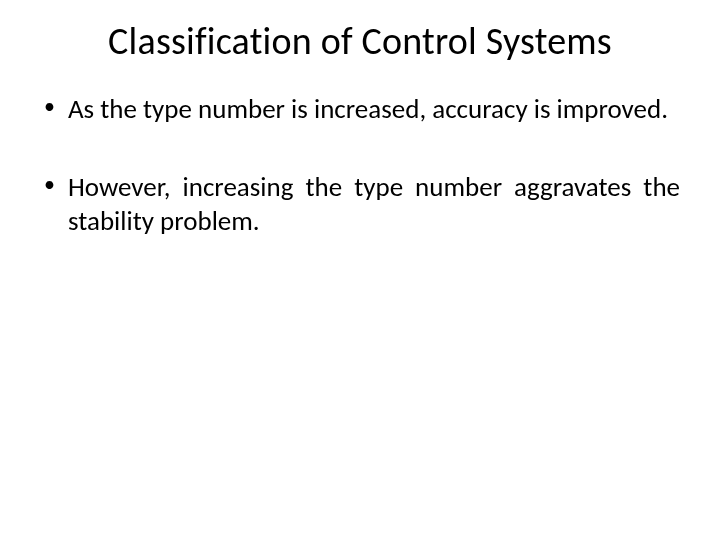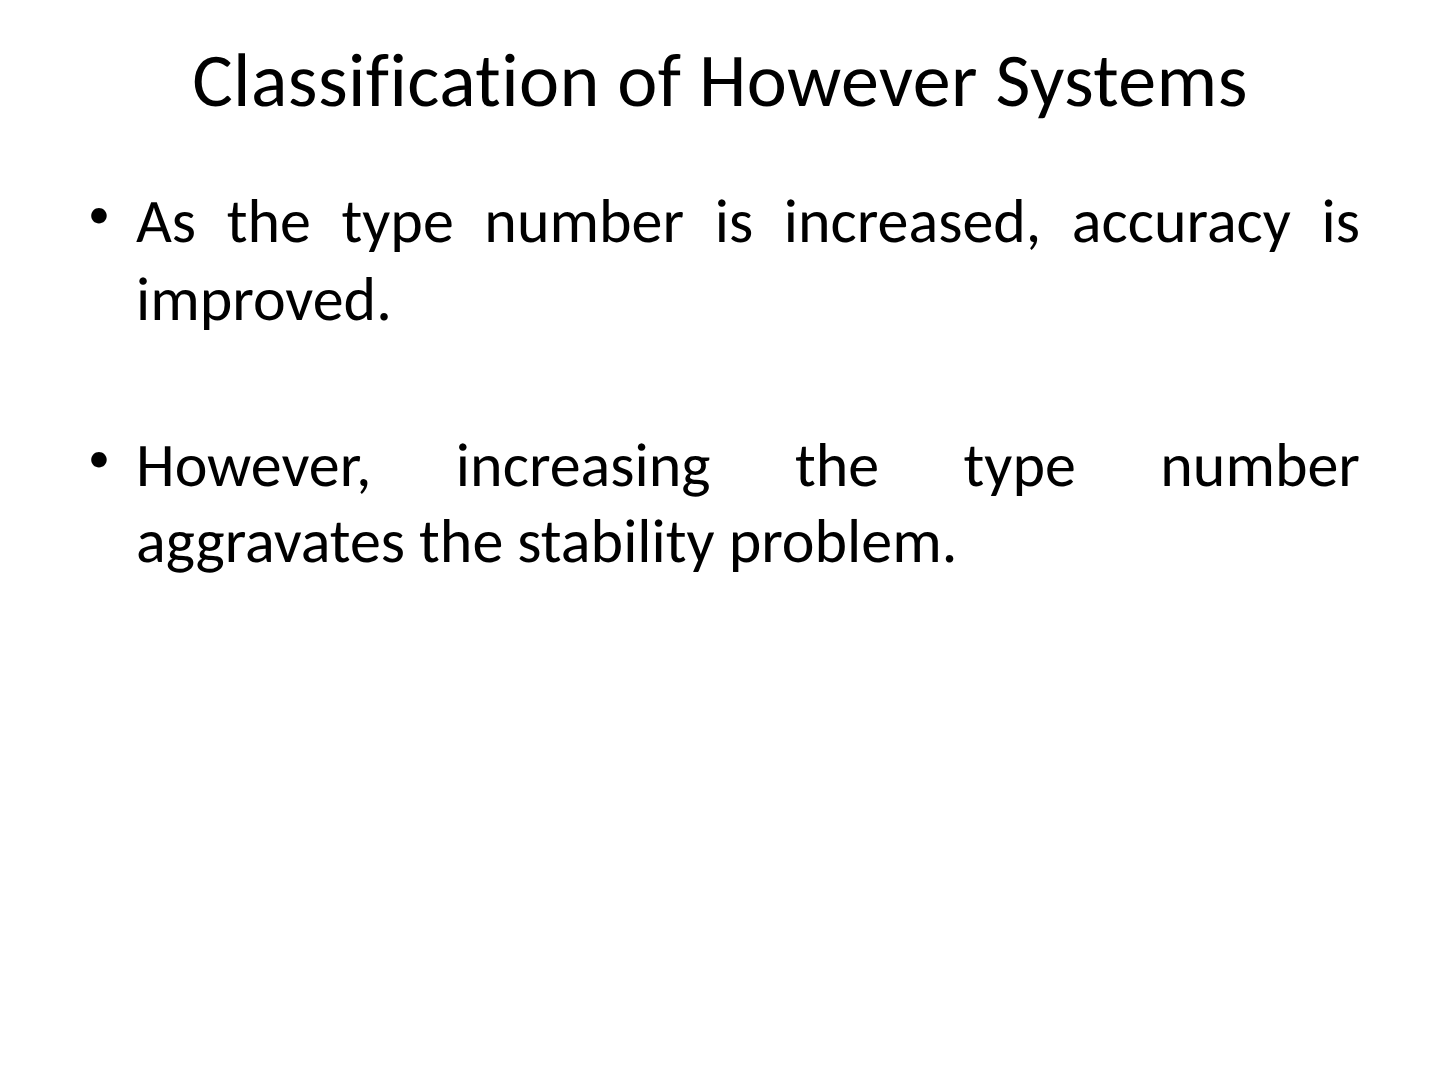--- a/index.html
+++ b/index.html
@@ -24,21 +24,21 @@
     margin: 0 0 28px 0;
     letter-spacing: 0.2px;
   }
   ul.bullets {
     list-style: none;
     padding: 0;
     margin: 0;
   }
   ul.bullets > li {
     position: relative;
-    font-size: 31px;
+    font-size: 27px;
     line-height: 1.25;
     text-align: justify;
     padding-left: 28px;
     margin-bottom: 44px;
   }
   ul.bullets > li::before {
     content: "•";
     position: absolute;
     left: 4px;
     top: 0;
@@ -47,18 +47,18 @@
   }
   
   ul.bullets > li span {
     display: inline;
   }
 </style>
 </head>
 <body>
 
 <div class="slide">
-  <h1 class="title">Classification of However Systems</h1>
+  <h1 class="title">Classification of Control Systems</h1>
   <ul class="bullets">
     <li><span>As the type number is increased, accuracy is improved.</span></li>
     <li><span>However, increasing the type number aggravates the stability problem.</span></li>
   </ul>
 </div>
 
 </body></html>

